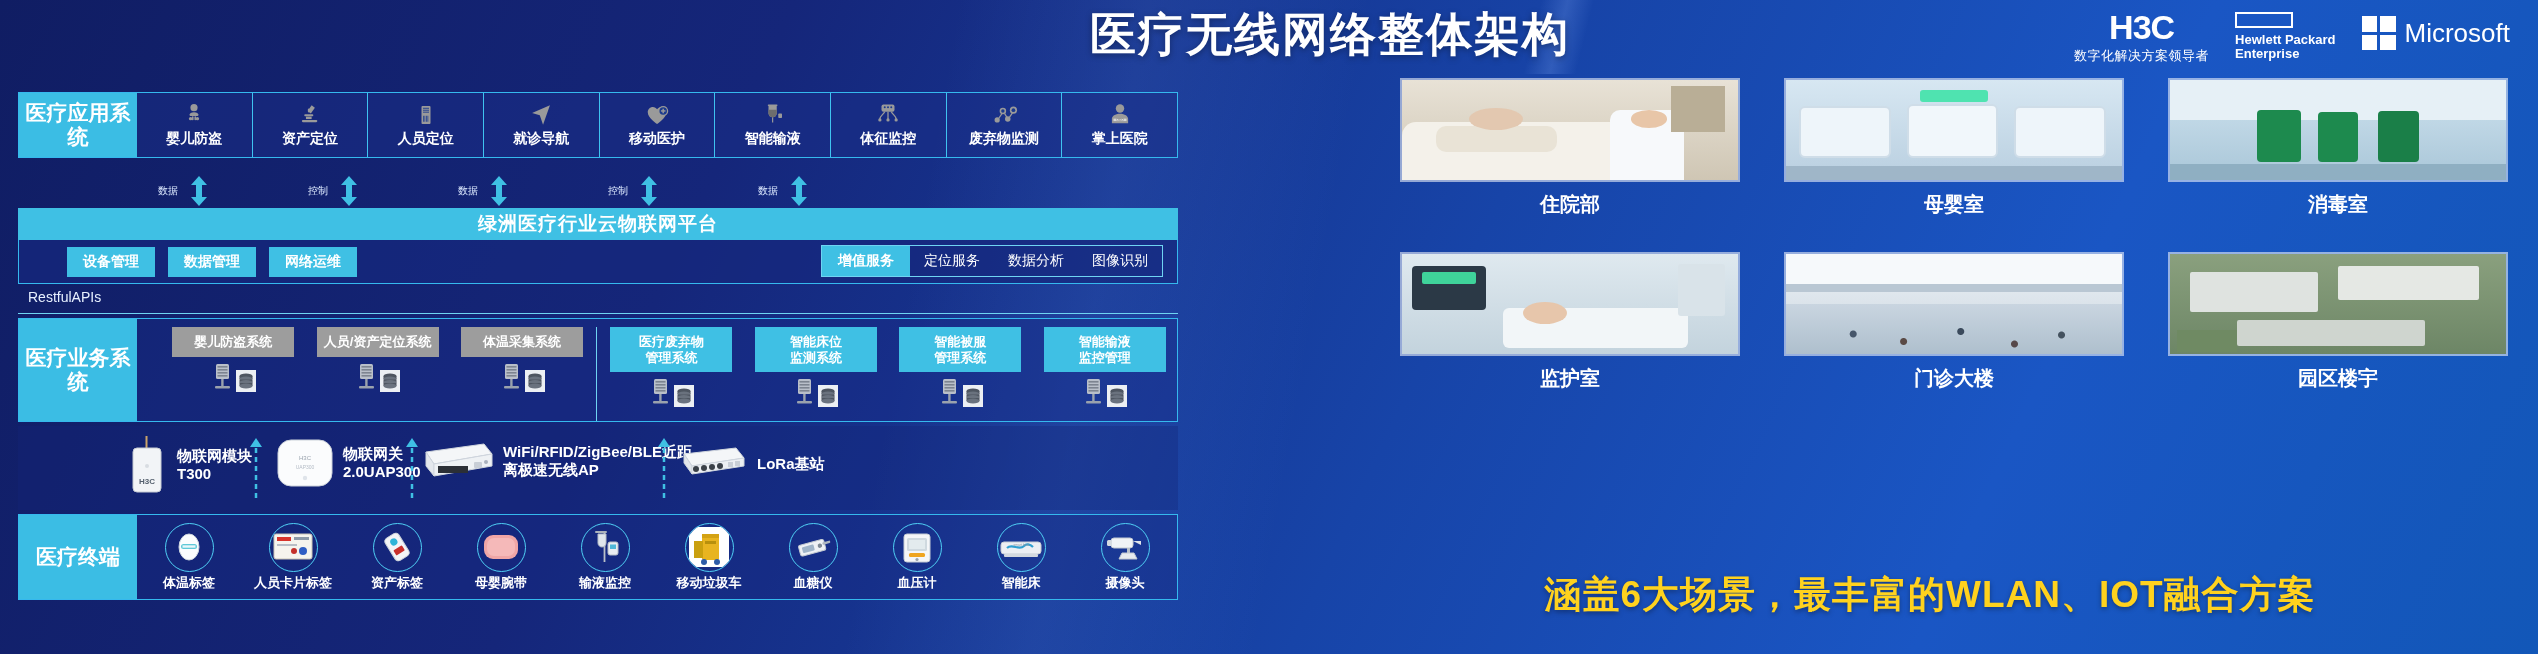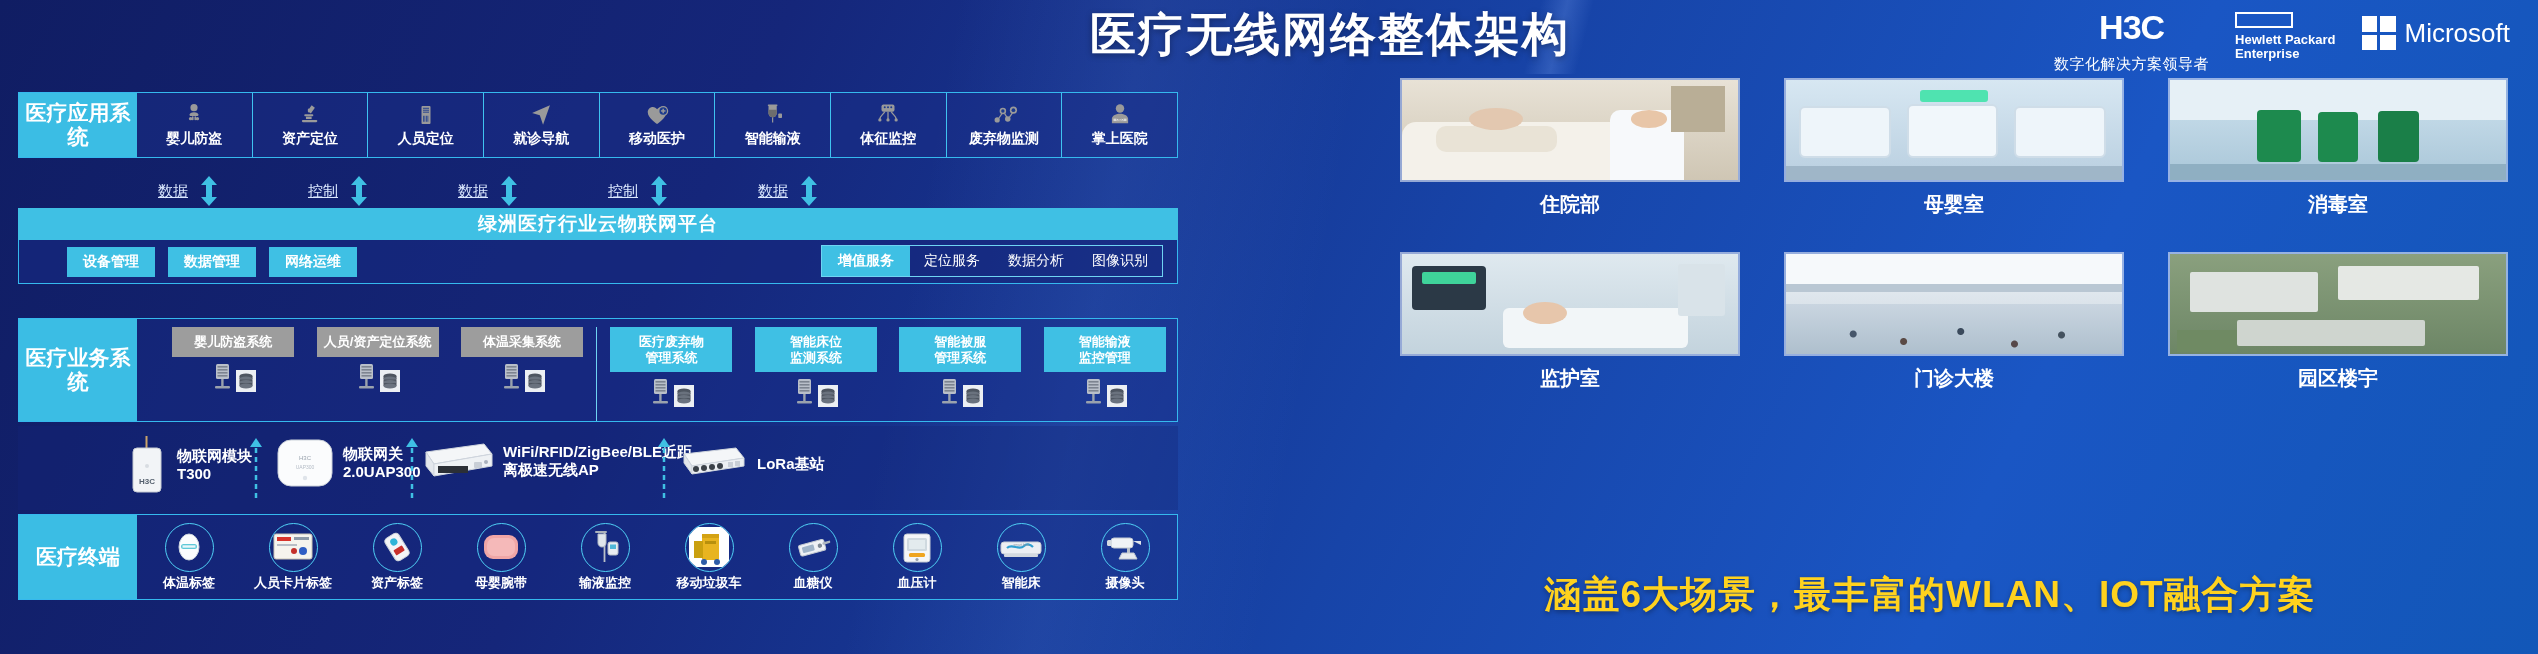--- a/index.html
+++ b/index.html
@@ -23,21 +23,21 @@
   .header{position:absolute;left:0;top:0;width:2538px;height:74px;text-decoration:underline;}
   .title{
     position:absolute;left:940px;top:4px;width:780px;text-align:center;
     font-size:46px;font-weight:bold;color:#fff;letter-spacing:2px;
     text-shadow:0 2px 6px rgba(0,0,0,.35);
     white-space:nowrap;
   }
   .logos{position:absolute;right:28px;top:10px;display:flex;align-items:flex-start;gap:26px;color:#fff;}
   .logo-h3c{display:flex;flex-direction:column;align-items:center;}
   .logo-h3c .mark{font-size:34px;font-weight:bold;letter-spacing:-1px;line-height:1;}
-  .logo-h3c .sub{font-size:15px;margin-top:11px;letter-spacing:.5px;}
+  .logo-h3c .sub{font-size:13px;margin-top:3px;letter-spacing:.5px;}
   .logo-hpe{display:flex;flex-direction:column;justify-content:flex-start;padding-top:2px;}
   .logo-hpe .bar{width:54px;height:12px;border:2px solid #fff;margin-bottom:5px;}
   .logo-hpe .l1{font-size:13px;font-weight:bold;line-height:1.05;}
   .logo-hpe .l2{font-size:13px;font-weight:bold;line-height:1.05;}
   .logo-ms{display:flex;align-items:center;gap:9px;padding-top:6px;}
   .ms-grid{width:34px;height:34px;display:grid;grid-template-columns:1fr 1fr;grid-template-rows:1fr 1fr;gap:3px;}
   .ms-grid i{background:#fff;display:block;}
   .logo-ms .name{font-size:26px;}
   .divider-diag{
     position:absolute;left:1340px;top:0;width:420px;height:74px;
@@ -58,21 +58,21 @@
   .app-cell{
     flex:1;display:flex;flex-direction:column;align-items:center;justify-content:center;
     border-left:1px solid #3fc3f0;gap:2px;
   }
   .app-cell:first-child{border-left:none;}
   .app-cell .lbl{color:#fff;font-size:14px;font-weight:bold;}
   .app-cell svg{display:block;}
   
   .flowrow{position:absolute;left:0;top:80px;width:1160px;height:36px;}
   .flow-item{position:absolute;top:4px;display:flex;align-items:center;gap:12px;}
-  .flow-item .txt{color:#dce9ff;font-size:15px;text-decoration:underline;}
+  .flow-item .txt{color:#dce9ff;font-size:10px;}
   .arrow-ud{width:18px;height:30px;}
   
   #platform{position:absolute;left:0;top:116px;width:1160px;height:32px;background:#3fc0e4;
             display:flex;align-items:center;justify-content:center;}
   #platform .ptxt{color:#fff;font-weight:bold;font-size:19px;letter-spacing:1px;}
   #svcrow{position:absolute;left:0;top:148px;width:1160px;height:44px;
           background:rgba(22,40,125,.75);border:1px solid #35b9ee;border-top:none;box-sizing:border-box;}
   .svc-left{position:absolute;left:48px;top:7px;display:flex;gap:13px;}
   .svc-right{position:absolute;right:14px;top:5px;display:flex;align-items:center;
              border:1px solid #6fd4f2;height:30px;}
@@ -326,20 +326,24 @@
           <div class="chip">网络运维</div>
         </div>
       <div class="svc-right" id="svc-right">
           <div class="chip">增值服务</div>
           <div class="chip-plain">定位服务</div>
           <div class="chip-plain">数据分析</div>
           <div class="chip-plain">图像识别</div>
         </div>
     </div>
 
+    <div id="restful">
+      <div class="rtxt">RestfulAPIs</div>
+      <div class="rline"></div>
+    </div>
 
     <div class="band" id="row-biz">
       <div class="band-inner">
         <div class="band-label">医疗业务系统</div>
         <div class="biz-items" id="biz-items">
             <div class="biz-cell">
               <div class="biz-box grey">婴儿防盗系统</div>
               <span class="srv">
                 <svg width="22" height="30" viewBox="0 0 22 30">
                   <rect x="5" y="2" width="13" height="15" rx="1.5" fill="#b9bfc9"></rect>

